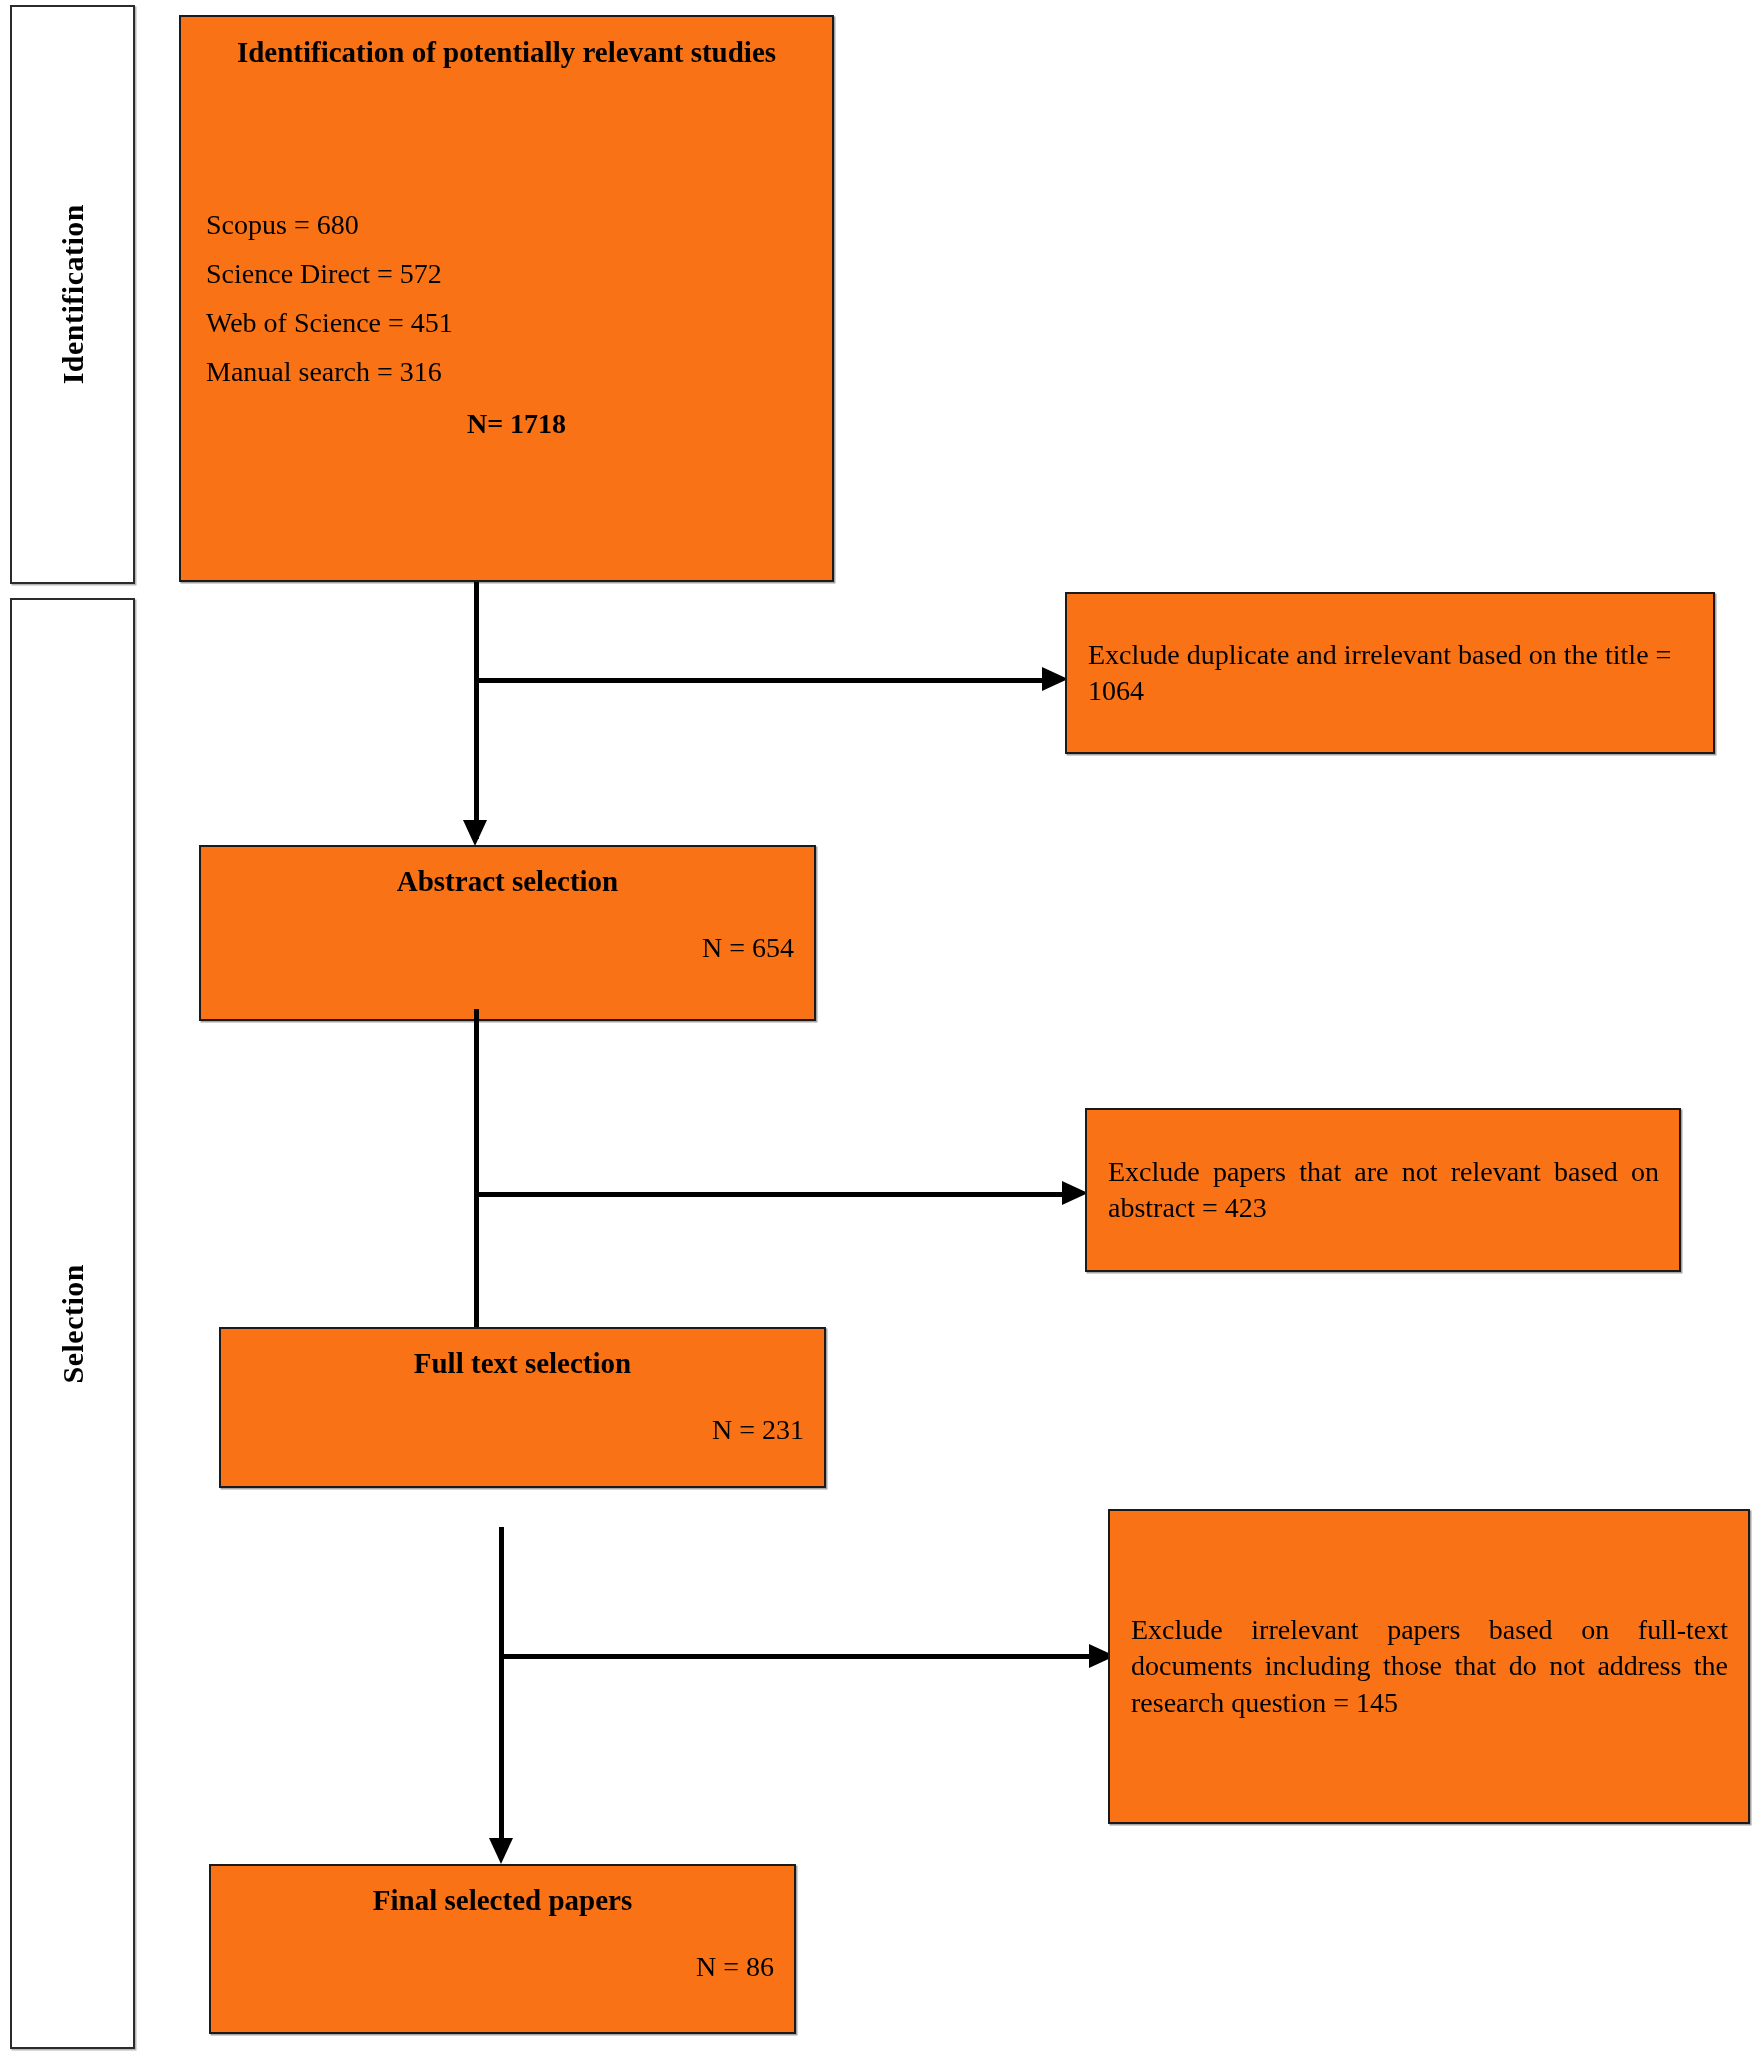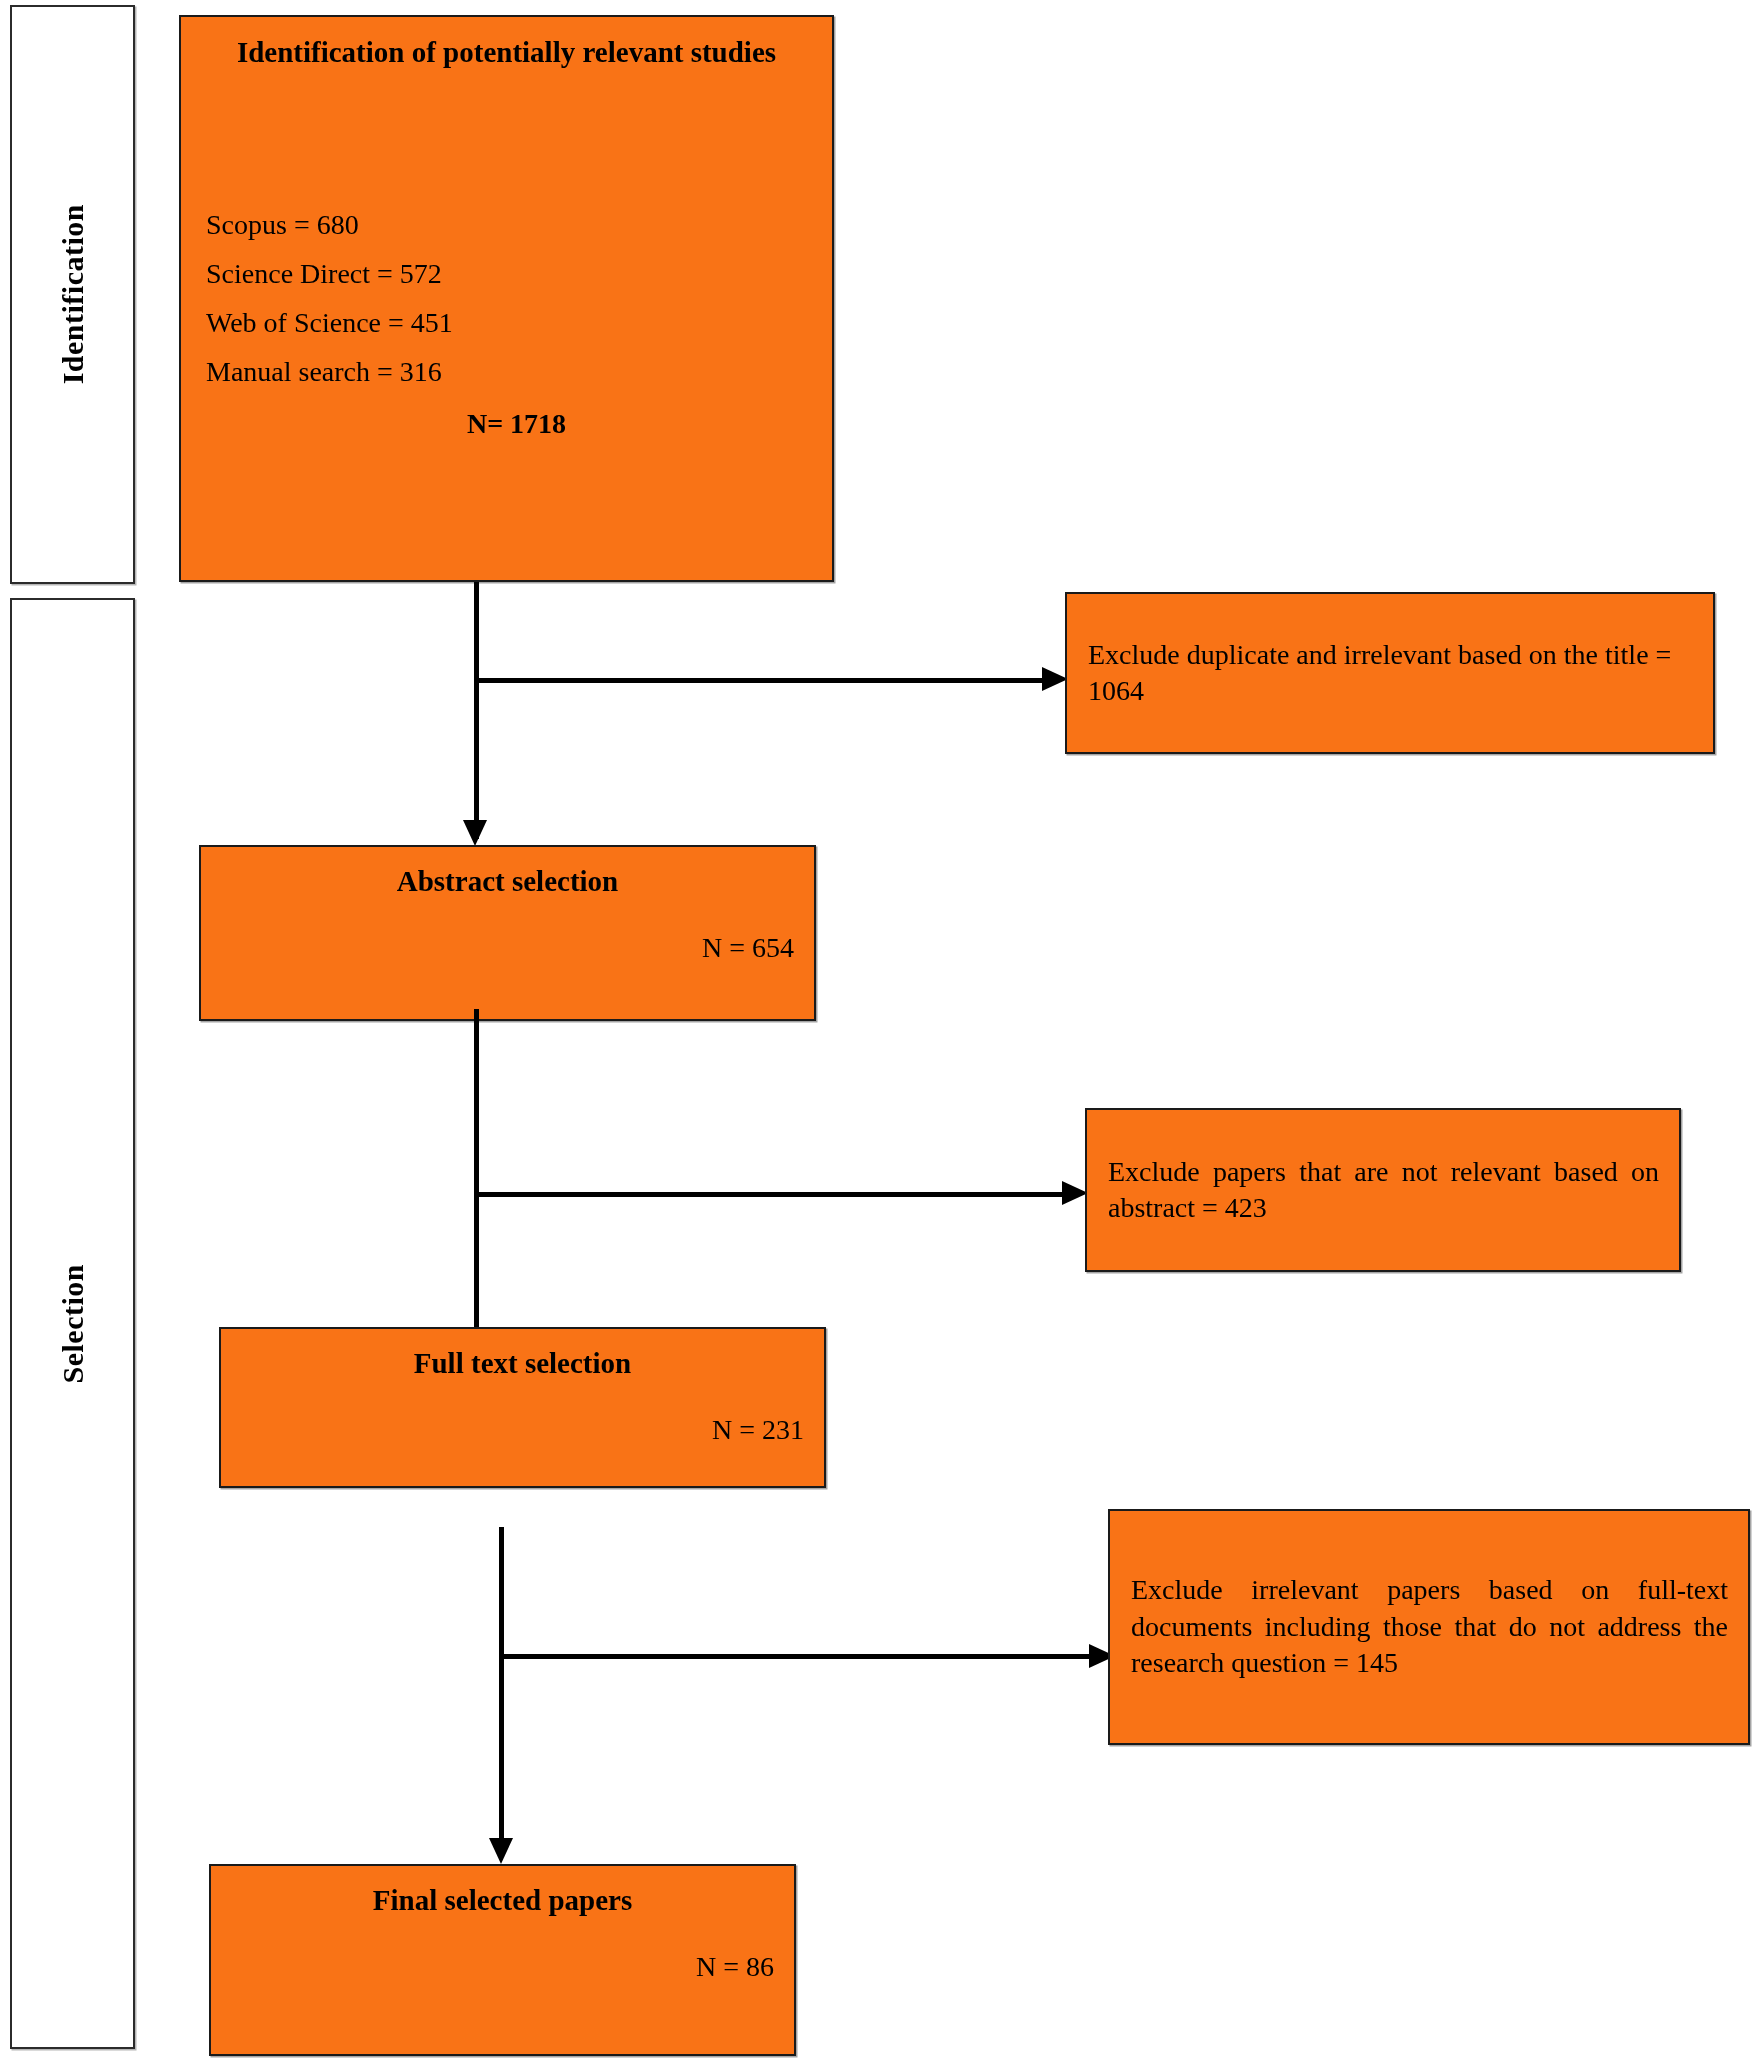--- a/index.html
+++ b/index.html
@@ -206,27 +206,27 @@
       <div class="stage-title">Full text selection</div>
       <div class="count-line">N = 231</div>
     </div>
   </div>
 
   <div class="vline" style="left:499px; top:1527px; height:312px;"></div>
   <div class="arrow-down" style="left:489px; top:1838px;"></div>
   <div class="hline" style="left:499px; top:1654px; width:594px;"></div>
   <div class="arrow-right" style="left:1089px; top:1644px;"></div>
 
-  <div class="box" style="left:1108px; top:1509px; width:642px; height:236px;">
+  <div class="box" style="left:1108px; top:1509px; width:642px; height:315px;">
     <div class="excl-inner">
       <div class="excl-text just">Exclude irrelevant papers based on full-text documents including those that do not address the research question = 145</div>
     </div>
   </div>
 
-  <div class="box" style="left:209px; top:1864px; width:587px; height:192px;font-family:Liberation Serif, serif;">
+  <div class="box" style="left:209px; top:1864px; width:587px; height:170px;font-family:Liberation Serif, serif;">
     <div class="stage-compact">
       <div class="stage-title">Final selected papers</div>
       <div class="count-line">N = 86</div>
     </div>
   </div>
 
 </div>
 
 
 </body></html>

